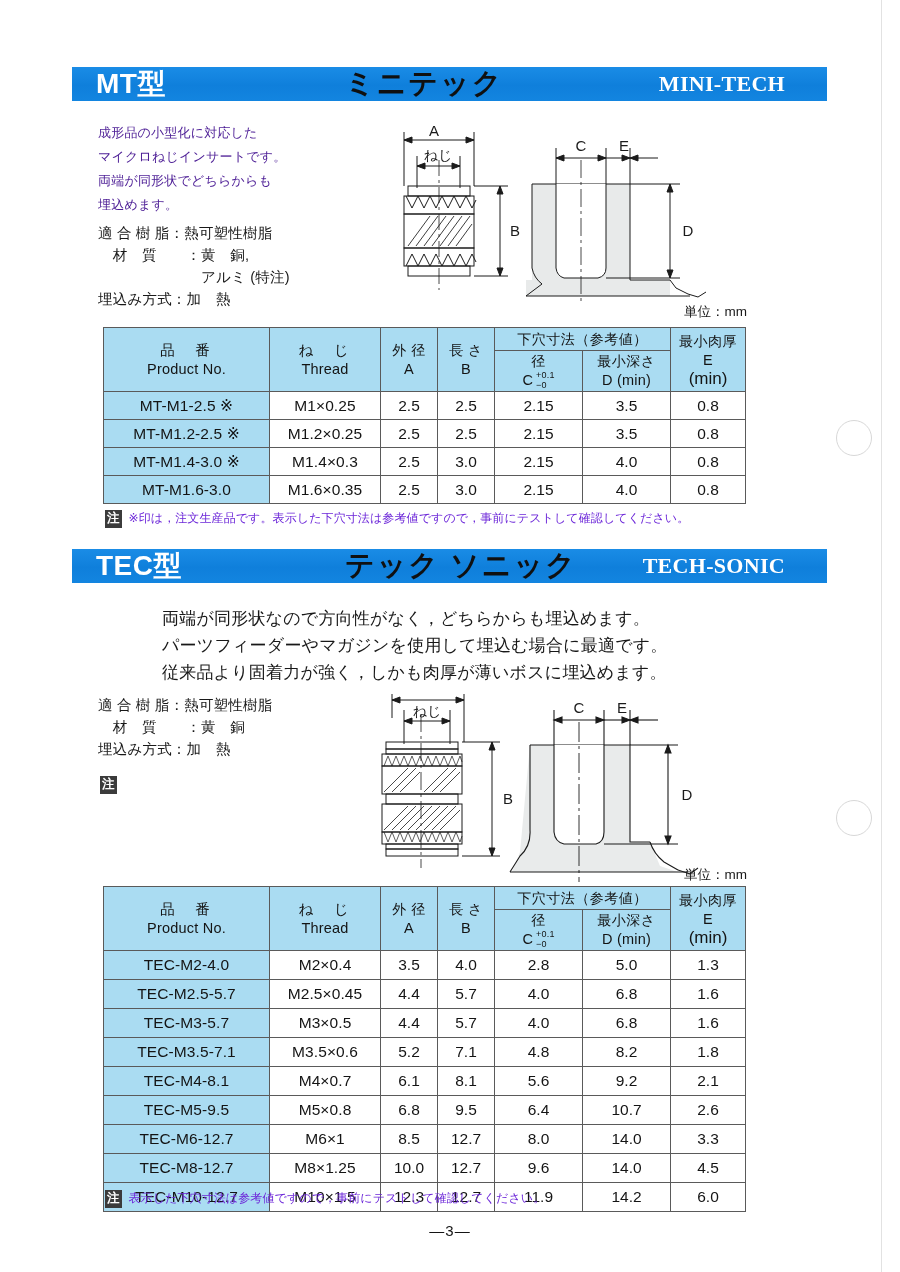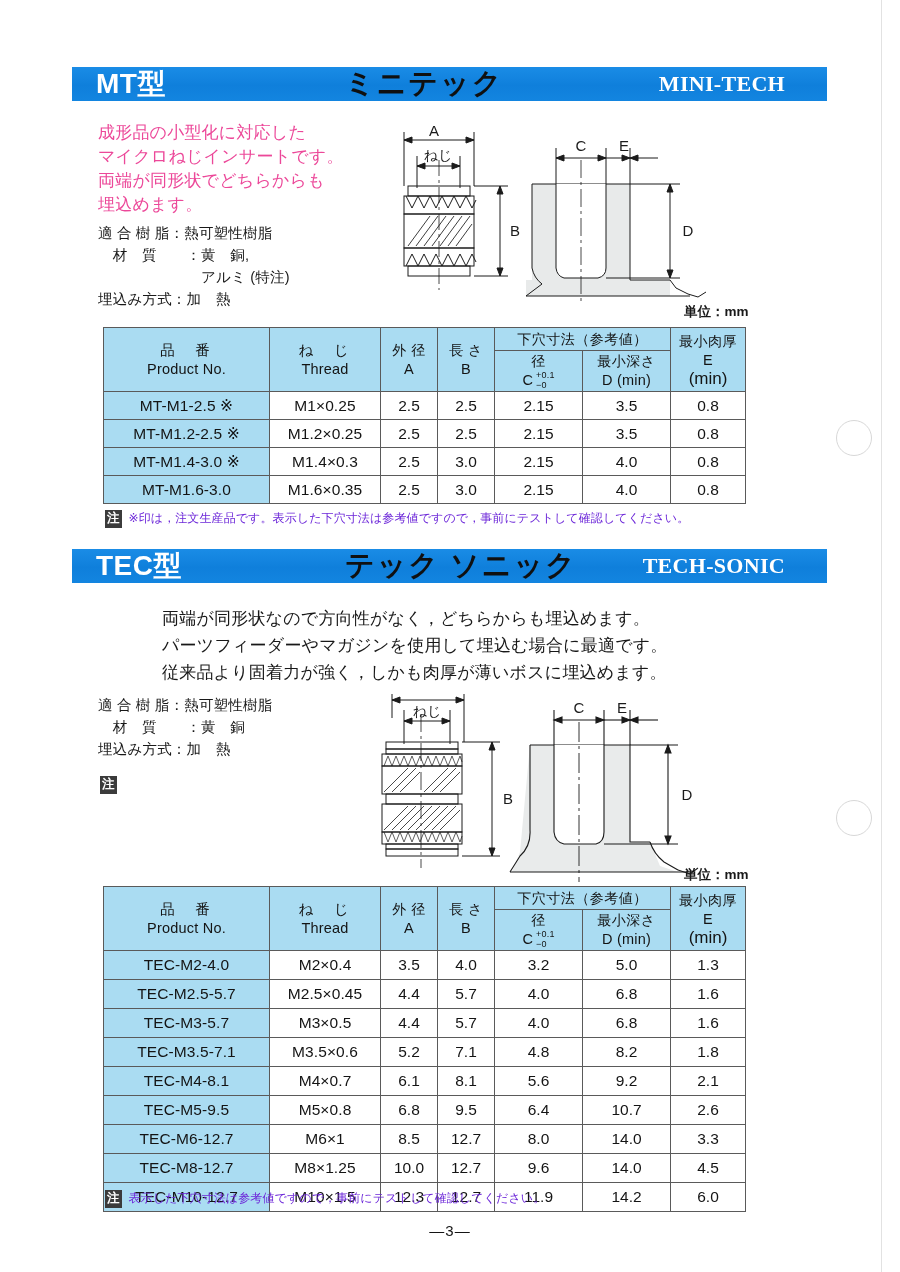--- a/index.html
+++ b/index.html
@@ -70,23 +70,23 @@
     letter-spacing: 0.3px;
     position: absolute;
     right: 42px;
     white-space: nowrap;
     font-family: Liberation Serif, serif;
   }
 
   
   .desc {
     position: absolute;
-    font-size: 17px;
+    font-size: 13px;
     line-height: 24px;
-    color: #ec4899;
+    color: #4c1d95;
     white-space: pre-line;
     letter-spacing: 0.2px;
   }
   .spec-list {
     position: absolute;
     font-size: 14.5px;
     line-height: 22px;
     color: #181818;
     white-space: pre-line;
     letter-spacing: 0.2px;
@@ -123,21 +123,20 @@
     line-height: 20px;
     color: #6d28d9;
     white-space: pre-line;
     letter-spacing: 0.1px;
   }
 
   .unit-label {
     position: absolute;
     font-size: 13.5px;
     color: #191919;
-    font-weight: bold;
   }
 
   
   table.spec {
     position: absolute;
     border-collapse: collapse;
     table-layout: fixed;
     background: #ffffff;
   }
   table.spec td, table.spec th {
@@ -565,21 +564,21 @@
           <span class="th-en">D (min)</span>
         </th>
       </tr>
     </thead>
     <tbody>
       <tr>
           <td class="pn" style="height:28px">TEC-M2-4.0</td>
           <td class="thr">M2×0.4</td>
           <td class="val">3.5</td>
           <td class="val">4.0</td>
-          <td class="val">3.2</td>
+          <td class="val">2.8</td>
           <td class="val">5.0</td>
           <td class="val">1.3</td>
         </tr>
       <tr>
           <td class="pn" style="height:28px">TEC-M2.5-5.7</td>
           <td class="thr">M2.5×0.45</td>
           <td class="val">4.4</td>
           <td class="val">5.7</td>
           <td class="val">4.0</td>
           <td class="val">6.8</td>

